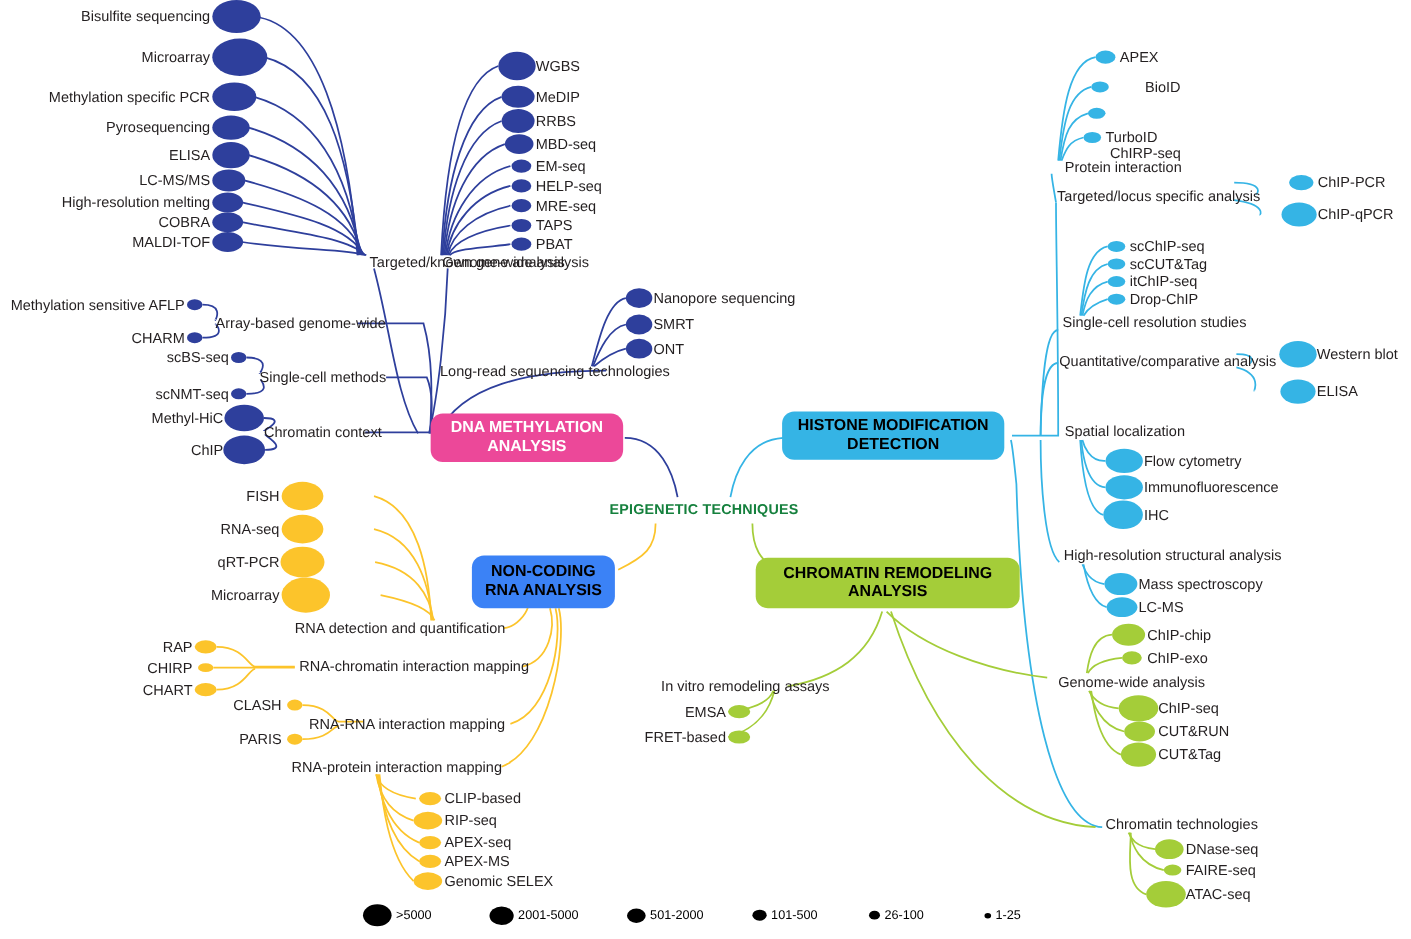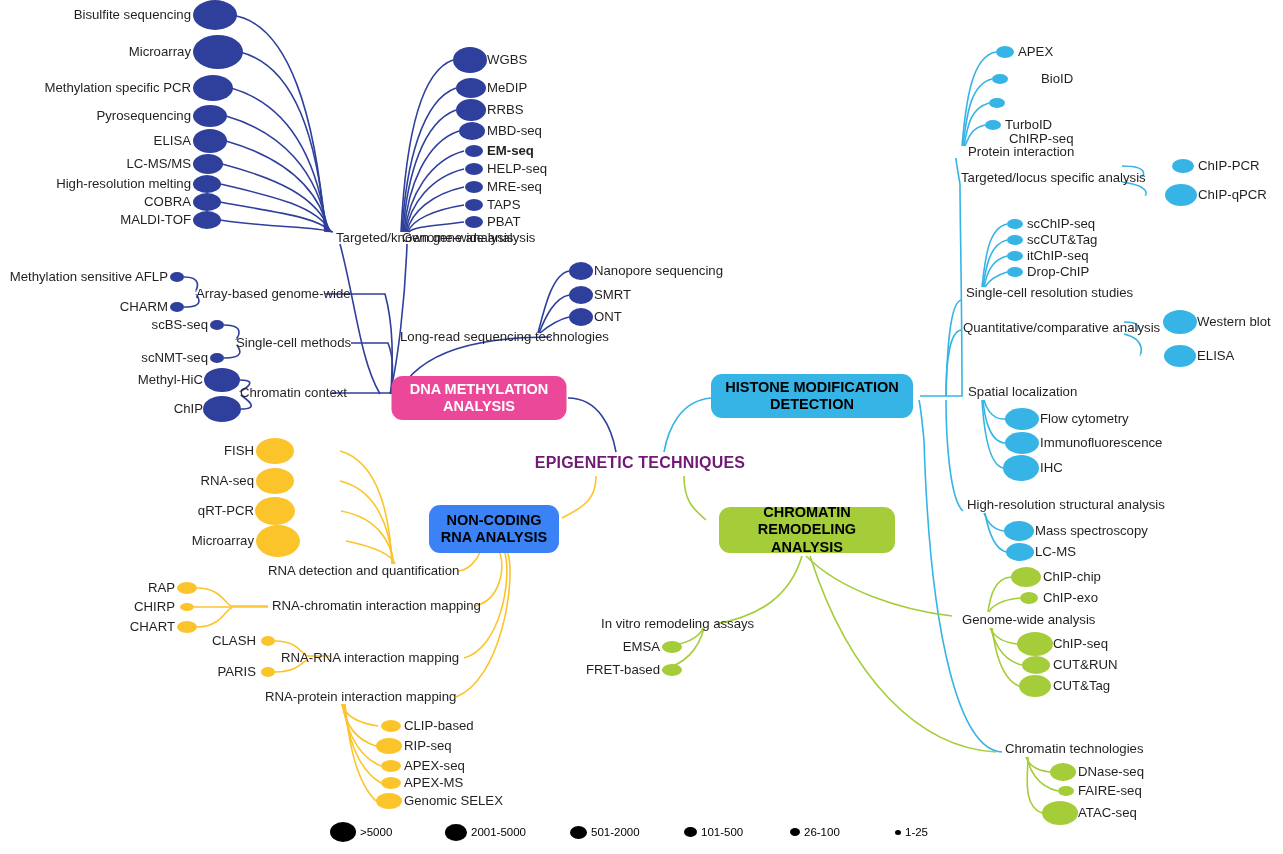--- a/index.html
+++ b/index.html
@@ -6,21 +6,21 @@
   body{width:1283px;height:854px;font-family:"Liberation Sans",sans-serif;}
   #stage{position:relative;width:1283px;height:854px;overflow:hidden;background:#fff;}
   svg#edges{position:absolute;left:0;top:0;width:1283px;height:854px;}
   .lbl{position:absolute;font-size:13.2px;color:#231f20;white-space:nowrap;line-height:1;}
   .lbl.r{transform:translate(-100%,-50%);}
   .lbl.l{transform:translate(0,-50%);}
   .hub{position:absolute;border-radius:11px;color:#000;font-weight:bold;font-size:14.5px;
        text-align:center;line-height:1.18;display:flex;align-items:center;justify-content:center;
        transform:translate(-50%,-50%);padding:5px 10px;box-sizing:border-box;}
   .hub.dark{color:#fff;}
-  .center-title{position:absolute;font-weight:bold;font-size:16px;color:#701a75;
+  .center-title{position:absolute;font-weight:bold;font-size:13px;color:#15803d;
        transform:translate(-50%,-50%);white-space:nowrap;letter-spacing:.2px;}
   .legend{position:absolute;left:0;top:810px;width:1283px;height:44px;}
   .leg-item{position:absolute;top:0;height:44px;display:flex;align-items:center;}
   .leg-dot{background:#000;border-radius:50%;}
   .leg-txt{font-size:11.5px;color:#000;margin-left:4px;white-space:nowrap;}
 </style>
 </head>
 <body>
 
 <div id="stage">
@@ -192,21 +192,21 @@
       <div class="lbl r" style="left: 191px; top: 116px;">Pyrosequencing</div>
       <div class="lbl r" style="left: 191px; top: 141px;">ELISA</div>
       <div class="lbl r" style="left: 191px; top: 164px;">LC-MS/MS</div>
       <div class="lbl r" style="left: 191px; top: 184px;">High-resolution melting</div>
       <div class="lbl r" style="left: 191px; top: 202px;">COBRA</div>
       <div class="lbl r" style="left: 191px; top: 220px;">MALDI-TOF</div>
       <div class="lbl l" style="left: 487px; top: 60px;">WGBS</div>
       <div class="lbl l" style="left: 487px; top: 88px;">MeDIP</div>
       <div class="lbl l" style="left: 487px; top: 110px;">RRBS</div>
       <div class="lbl l" style="left: 487px; top: 131px;">MBD-seq</div>
-      <div class="lbl l" style="left: 487px; top: 151px; font-weight: bold;">EM-seq</div>
+      <div class="lbl l" style="left: 487px; top: 151px;">EM-seq</div>
       <div class="lbl l" style="left: 487px; top: 169px;">HELP-seq</div>
       <div class="lbl l" style="left: 487px; top: 187px;">MRE-seq</div>
       <div class="lbl l" style="left: 487px; top: 205px;">TAPS</div>
       <div class="lbl l" style="left: 487px; top: 222px;">PBAT</div>
       <div class="lbl r" style="left: 168px; top: 277px;">Methylation sensitive AFLP</div>
       <div class="lbl r" style="left: 168px; top: 307px;">CHARM</div>
       <div class="lbl r" style="left: 208px; top: 325px;">scBS-seq</div>
       <div class="lbl r" style="left: 208px; top: 358px;">scNMT-seq</div>
       <div class="lbl r" style="left: 203px; top: 380px;">Methyl-HiC</div>
       <div class="lbl r" style="left: 203px; top: 409px;">ChIP</div>
@@ -278,21 +278,21 @@
 ANALYSIS</span>
       </div>
       <div class="hub" style="left: 812px; top: 396px; width: 202px; height: 44px; background: rgb(53, 180, 229);">
         <span style="white-space: pre-line;">HISTONE MODIFICATION
 DETECTION</span>
       </div>
       <div class="hub" style="left: 494px; top: 529px; width: 130px; height: 48px; background: #3b82f6;">
         <span style="white-space: pre-line;">NON-CODING
 RNA ANALYSIS</span>
       </div>
-      <div class="hub" style="left: 807px; top: 530px; width: 176px; height: 46px; background: rgb(164, 205, 57);">
+      <div class="hub" style="left: 807px; top: 530px; width: 240px; height: 46px; background: rgb(164, 205, 57);">
         <span style="white-space: pre-line;">CHROMATIN REMODELING
 ANALYSIS</span>
       </div>
       <div class="center-title" style="left: 640px; top: 463px;">EPIGENETIC TECHNIQUES</div>
     </div>
   <div class="legend" id="legend">
       <div class="leg-item" style="left: 330px;">
         <div class="leg-dot" style="width: 26px; height: 20px; background: rgb(0, 0, 0);"></div>
         <span class="leg-txt">&gt;5000</span>
       </div>

